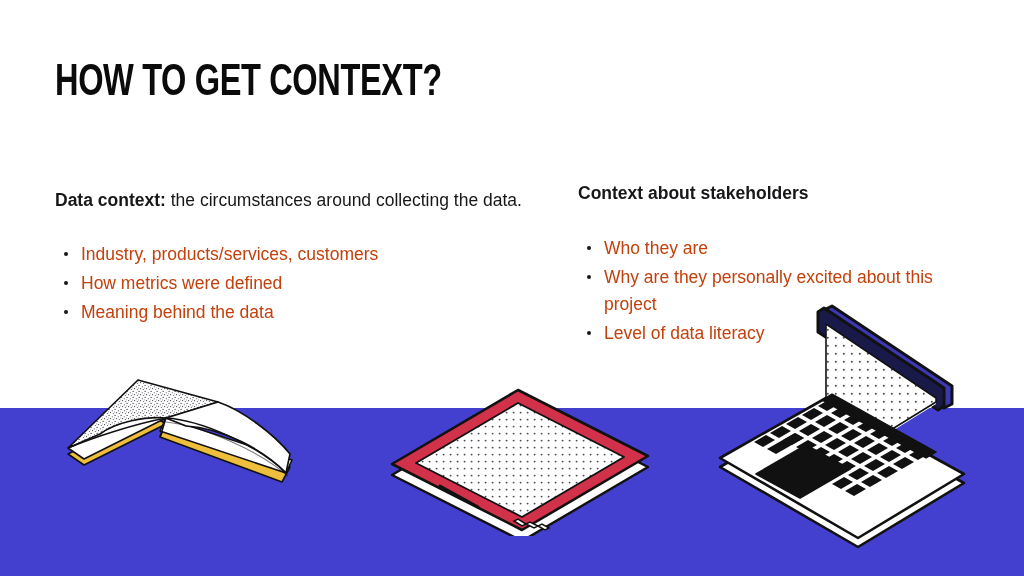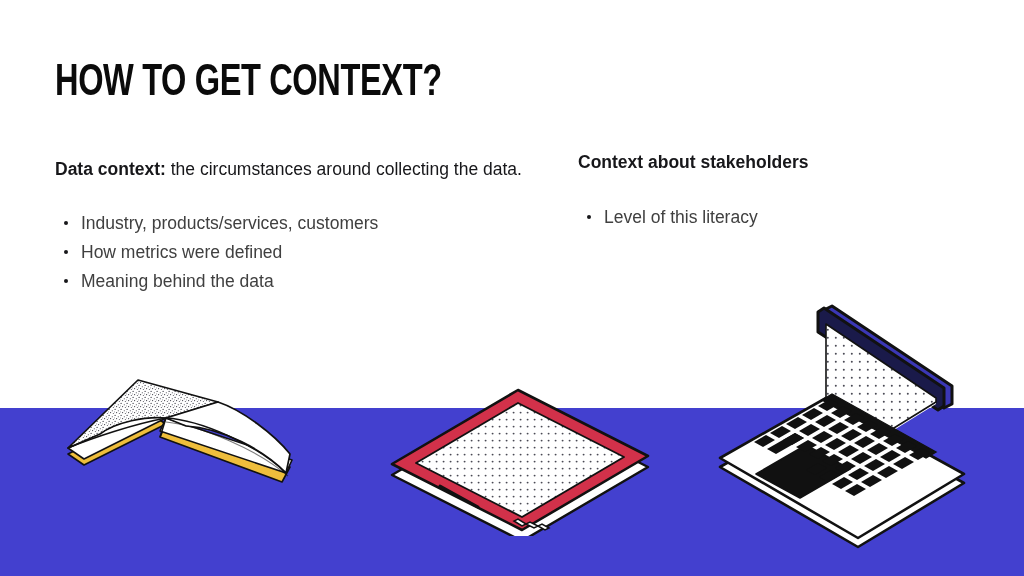--- a/index.html
+++ b/index.html
@@ -39,20 +39,21 @@
     color: #0b0b0b;
     text-transform: uppercase;
     transform: scaleX(0.74);
     transform-origin: left top;
     white-space: nowrap;
   }
   
   .col {
     position: absolute;
     color: #17171a;
+    margin-top: 31px;
   }
   .col-left  { left: 55px;  top: 155px; width: 470px; }
   .col-right { left: 578px; top: 148px; width: 400px; }
 
   .lead {
     font-size: 17.5px;
     line-height: 29px;
     color: #17171a;
     margin: 0;
   }
@@ -71,21 +72,21 @@
     margin: 0;
     padding: 0;
   }
   .col-left ul.bullets  { margin-top: 26px; }
   .col-right ul.bullets { margin-top: 27px; }
 
   ul.bullets li {
     position: relative;
     font-size: 17.5px;
     line-height: 27px;
-    color: #404040;
+    color: #c2410c;
     padding-left: 26px;
     margin-bottom: 2px;
   }
   ul.bullets li::before {
     content: "";
     position: absolute;
     left: 9px;
     top: 11px;
     width: 4px;
     height: 4px;
@@ -117,21 +118,23 @@
       <li>Industry, products/services, customers</li>
       <li>How metrics were defined</li>
       <li>Meaning behind the data</li>
     </ul>
   </div>
 
   <div class="col col-right">
     <p class="col-head">Context about stakeholders</p>
 
     <ul class="bullets">
-      <li>Level of this literacy</li>
+      <li>Who they are</li>
+      <li>Why are they personally excited about this project</li>
+      <li>Level of data literacy</li>
     </ul>
   </div>
 
   <svg class="art art-book" viewBox="0 0 260 155">
     <defs>
       <pattern id="stipple" width="6" height="6" patternUnits="userSpaceOnUse">
         <rect width="6" height="6" fill="#ffffff"></rect>
         <circle cx="1.1" cy="1.4" r="0.62" fill="#3a3a44"></circle>
         <circle cx="4.3" cy="2.7" r="0.55" fill="#3a3a44"></circle>
         <circle cx="2.6" cy="4.6" r="0.6" fill="#3a3a44"></circle>

